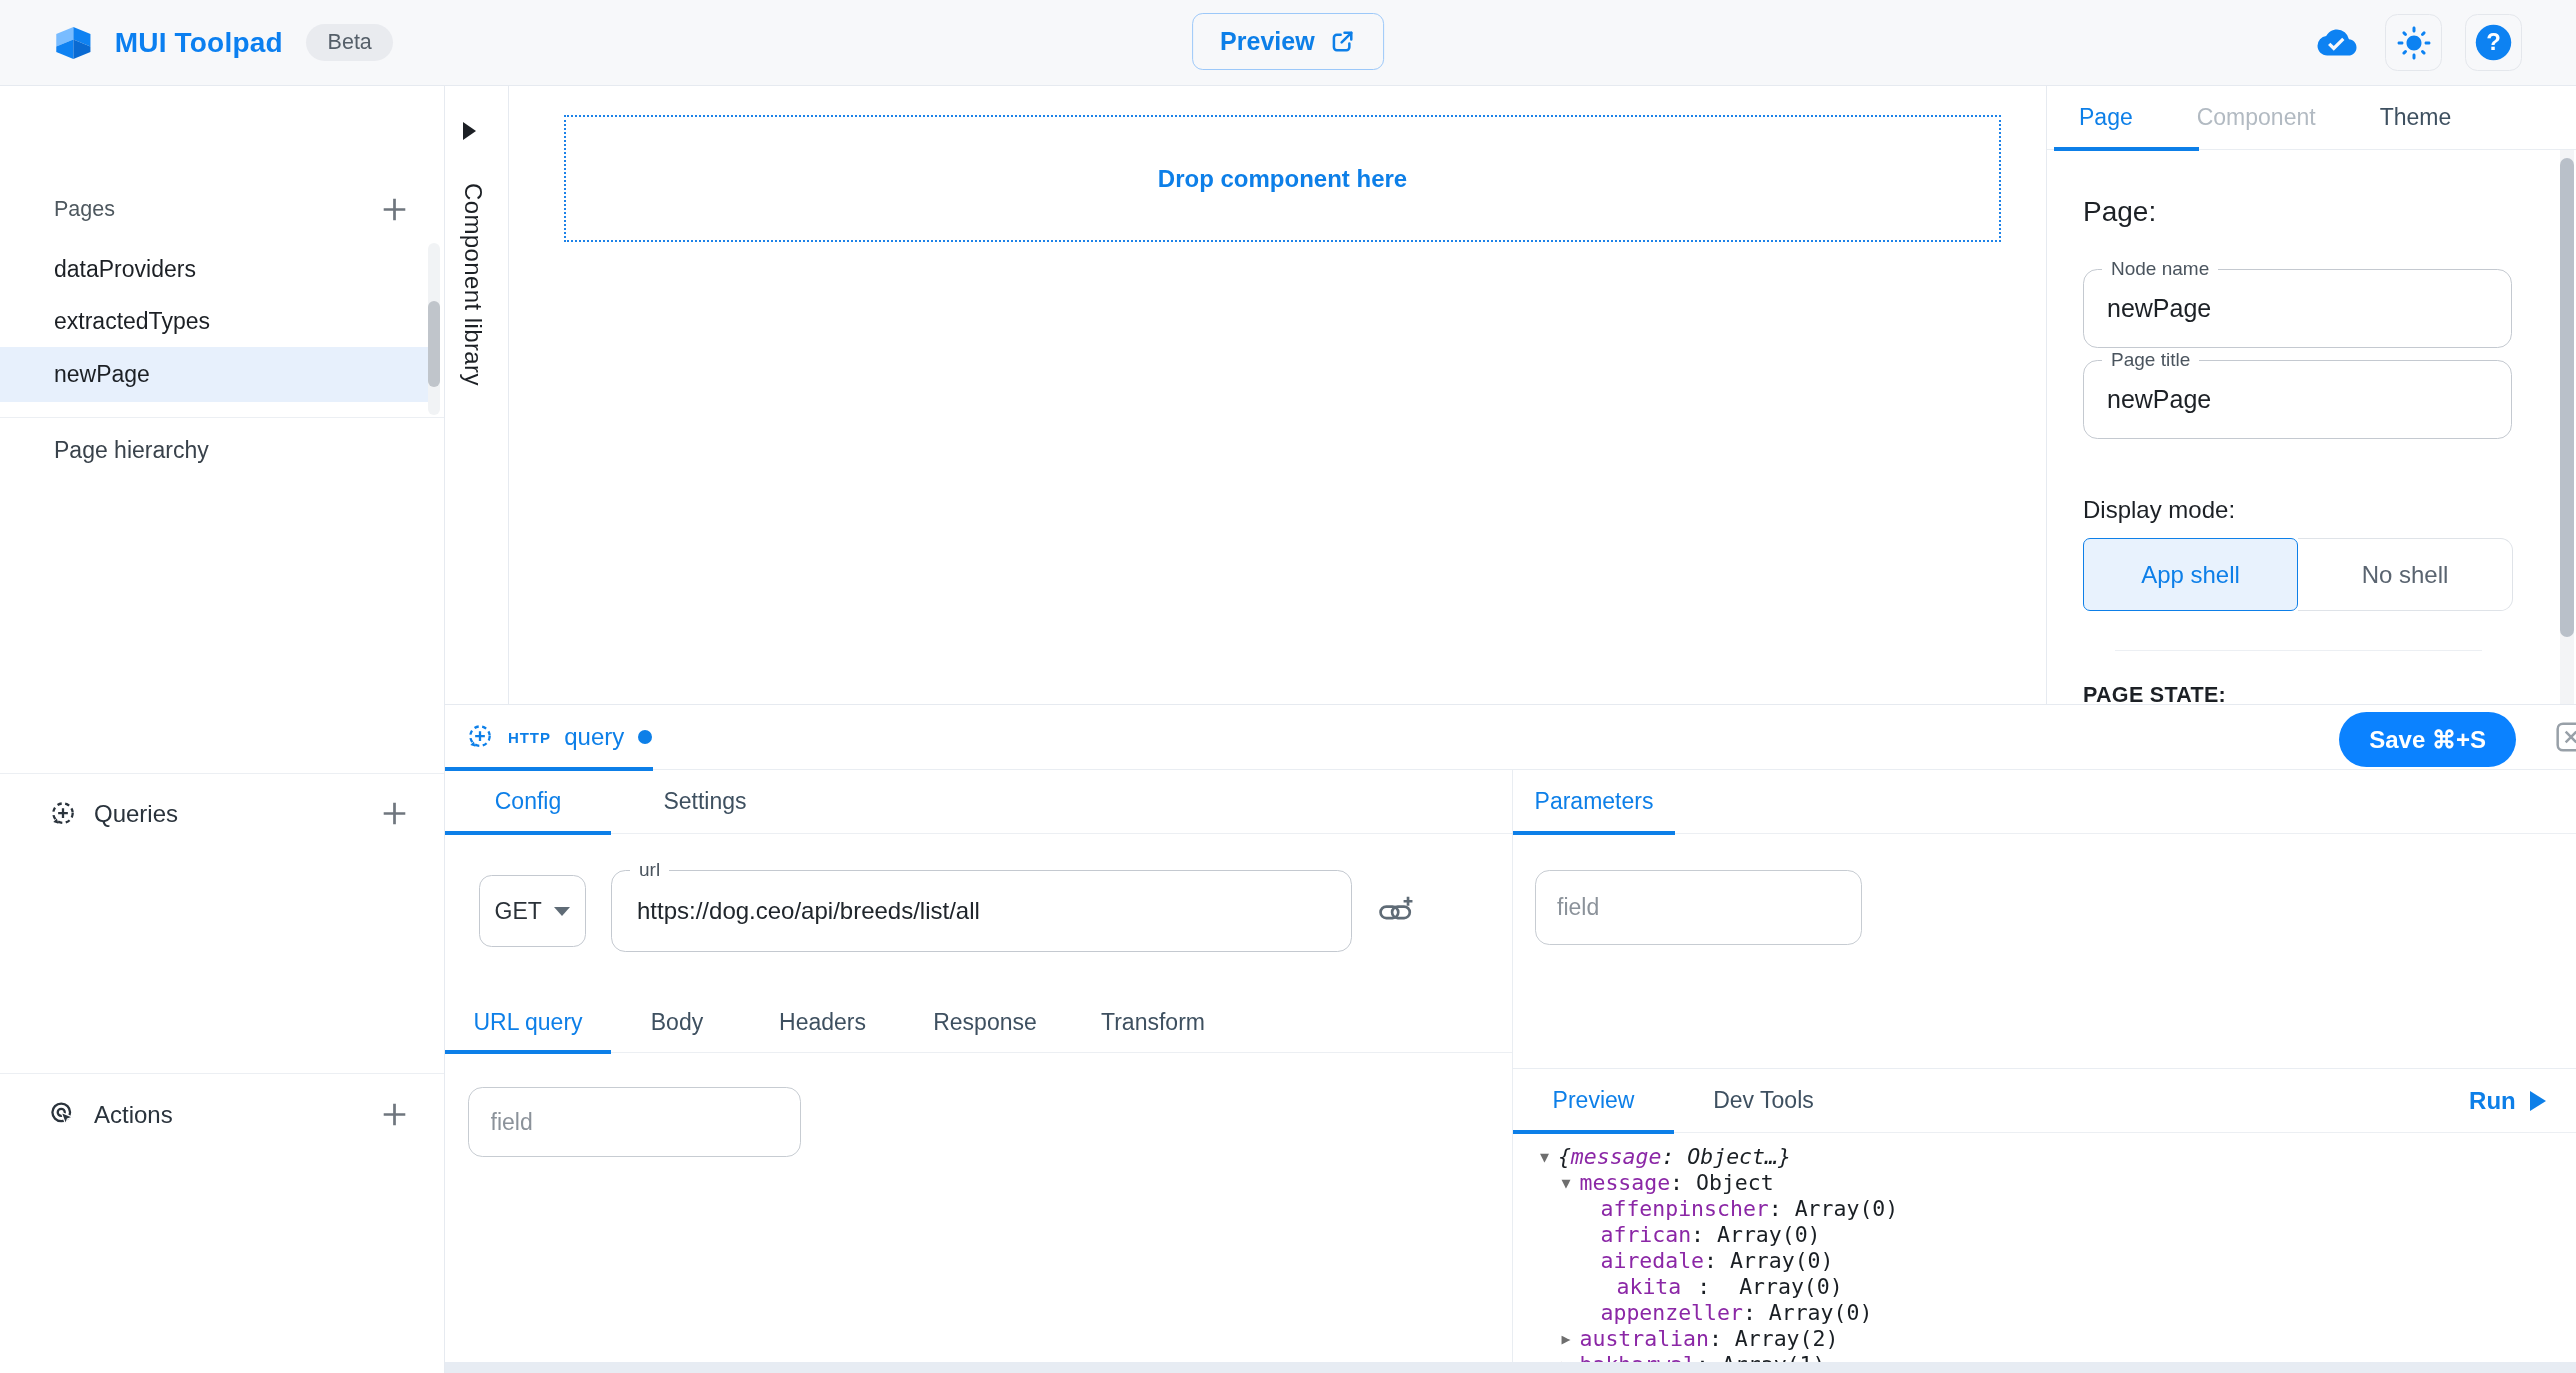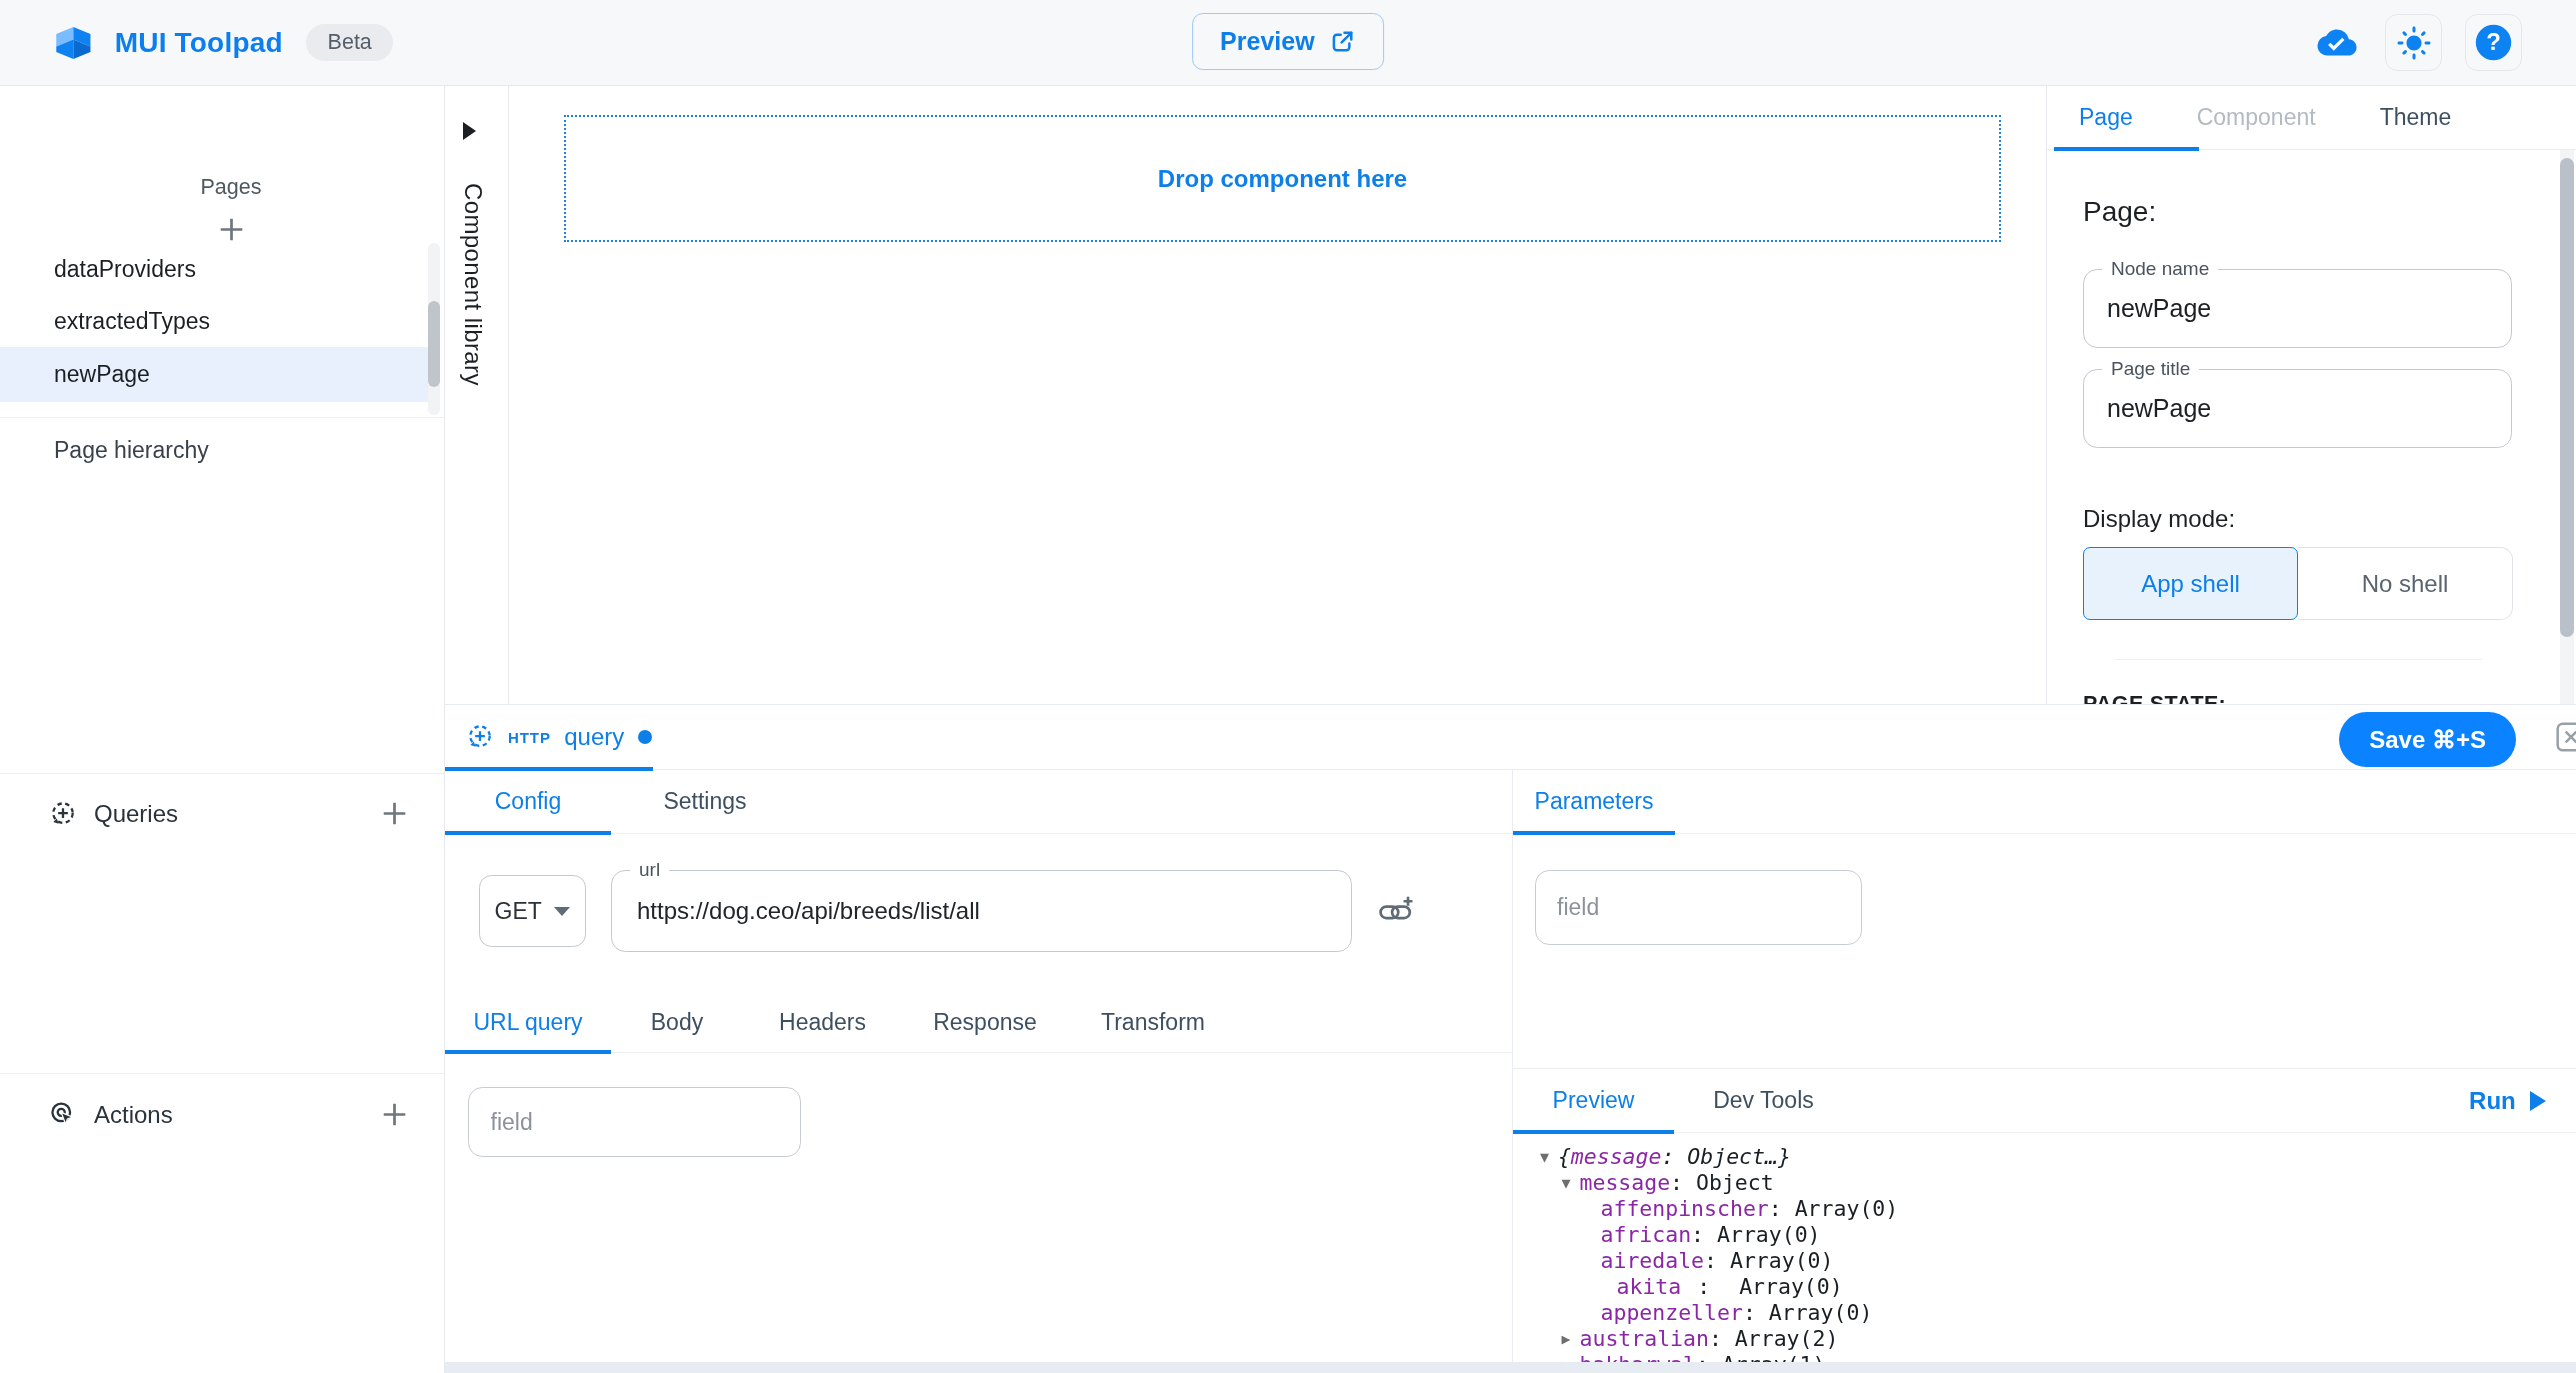--- a/index.html
+++ b/index.html
@@ -20,21 +20,21 @@
   .icon-btn{width:57px;height:57px;border:1.8px solid #e4e7ec;border-radius:12.5px;display:flex;
             align-items:center;justify-content:center;background:transparent;}
   .plain-icon{display:flex;align-items:center;justify-content:center;}
   
   .sidebar{position:absolute;left:0;top:86px;width:445px;bottom:0;background:#fff;
            border-right:1.8px solid #e6eaf0;box-sizing:border-box;}
   .project-row{position:absolute;left:0;top:0;right:0;height:88px;display:flex;align-items:center;
                justify-content:space-between;padding:0 30px 0 38px;border-bottom:1.8px solid #eceff3;box-sizing:border-box;}
   .project-name{font-size:28px;color:#1c2025;}
   .side-sec-head{position:absolute;left:0;right:0;height:68px;display:flex;align-items:center;
-                 justify-content:space-between;padding:0 36px 0 54px;box-sizing:border-box;flex-direction:column;}
+                 justify-content:space-between;padding:0 36px 0 54px;box-sizing:border-box;}
   .sec-label{font-size:21.5px;color:#4e585f;}
   .page-item{position:absolute;left:0;right:14.3px;height:52px;display:flex;align-items:center;
              padding-left:54px;font-size:23px;color:#1c2025;box-sizing:border-box;cursor:pointer;}
   .page-item.selected{background:#e7f0fc;}
   .divider-h{position:absolute;left:0;right:0;height:0;border-top:1.8px solid #eceff3;}
   .hier-label{position:absolute;left:54px;font-size:23px;color:#39424b;}
   .side-row{position:absolute;left:0;right:0;height:57px;display:flex;align-items:center;
             padding:0 36px 0 48px;box-sizing:border-box;}
   .side-row .lbl{font-size:24px;color:#2a333c;margin-left:16px;flex:1;}
   
@@ -52,21 +52,21 @@
              border-left:1.8px solid #e6eaf0;box-sizing:border-box;overflow:hidden;}
   .insp-tabs{position:relative;height:63px;border-bottom:1.8px solid #e9edf2;display:flex;align-items:center;}
   .insp-tab{font-size:23px;font-weight:500;padding:0 32px;height:100%;display:flex;align-items:center;cursor:pointer;}
   .tab-blue{color:#0d7fe8;}
   .tab-dim{color:#b2bac2;}
   .tab-dark{color:#3e5060;}
   .underline{position:absolute;bottom:-1.8px;height:3.6px;background:#0d7fe8;}
   .insp-body{position:absolute;left:0;top:63px;right:0;bottom:0;padding:0 50px 0 36px;box-sizing:border-box;}
   .insp-heading{margin-top:47px;font-size:28px;font-weight:500;color:#1c2025;}
   .field{position:relative;width:429px;height:79px;border:1.8px solid #c4c9d0;border-radius:14.3px;margin-top:41px;box-sizing:border-box;}
-  .field + .field{margin-top:21px;}
+  .field + .field{margin-top:12px;}
   .field-label{position:absolute;top:-12.5px;left:18px;background:#fff;padding:0 9px;font-size:19px;color:#4a545e;}
   .field input{position:absolute;inset:0;border:none;outline:none;background:transparent;
                font-size:25px;color:#1c2025;padding:0 23px;font-family:inherit;width:100%;box-sizing:border-box;}
   .display-label{margin-top:57px;font-size:24px;color:#1c2025;}
   .toggle-group{display:flex;margin-top:14.3px;}
   .toggle-btn{width:215px;height:73px;display:flex;align-items:center;justify-content:center;
               font-size:24px;box-sizing:border-box;cursor:pointer;background:#fff;}
   .toggle-btn.on{background:#e8f2fd;border:1.8px solid #0d7fe8;color:#0d7fe8;border-radius:7px;z-index:1;}
   .toggle-btn.off{border:1.8px solid #dfe3e8;border-left:none;color:#5a6470;border-radius:0 12.5px 12.5px 0;}
   .insp-div{margin:39px 0 0 32px;width:367px;border-top:1.8px solid #eceff3;}

